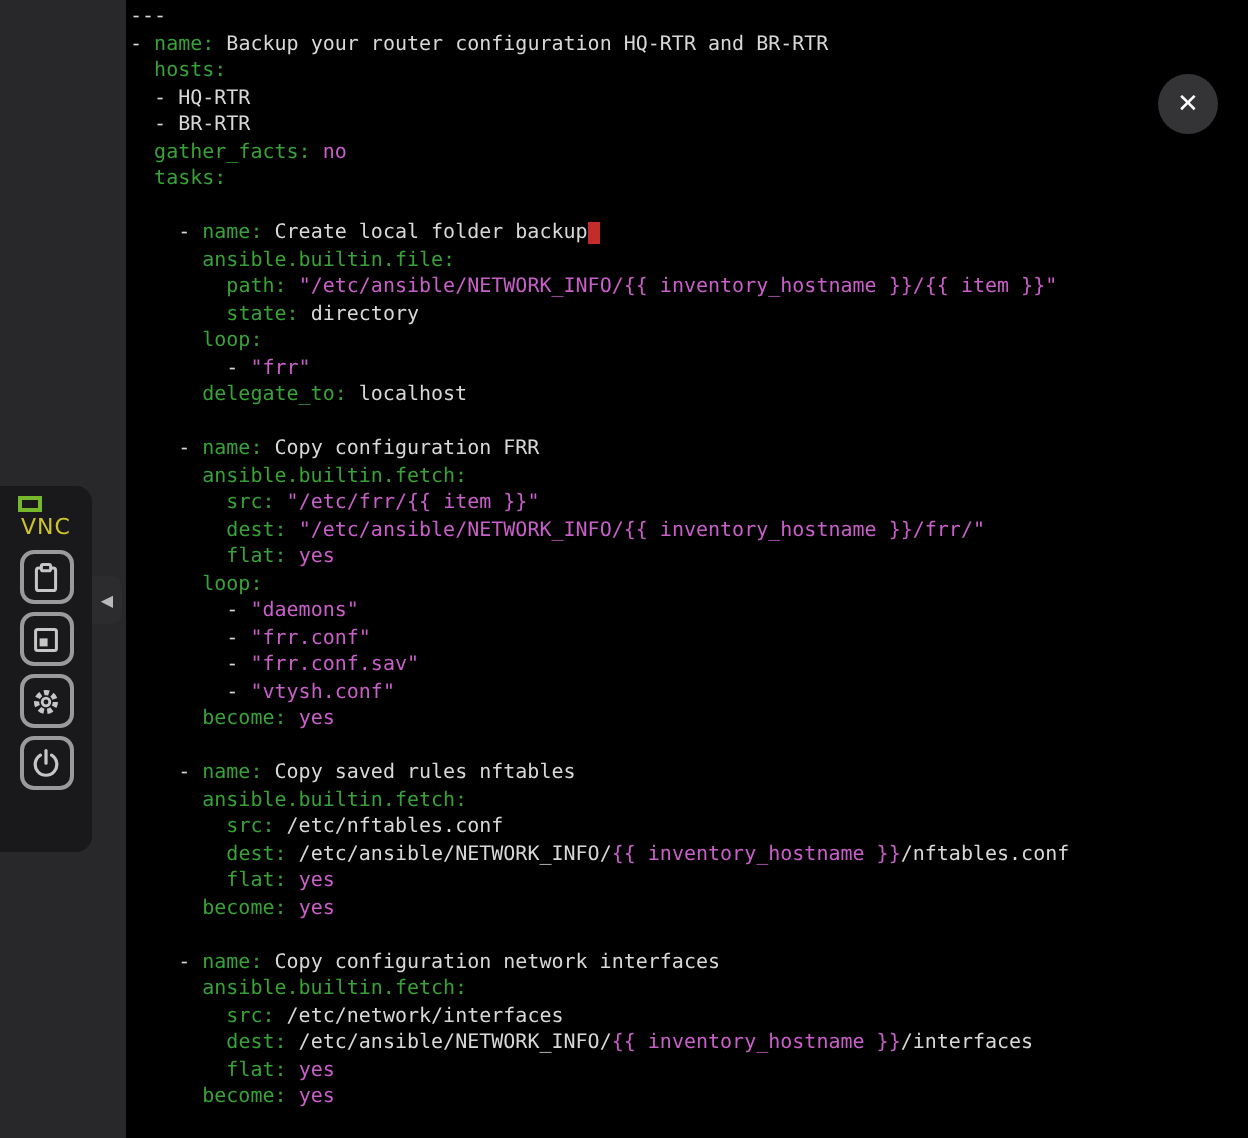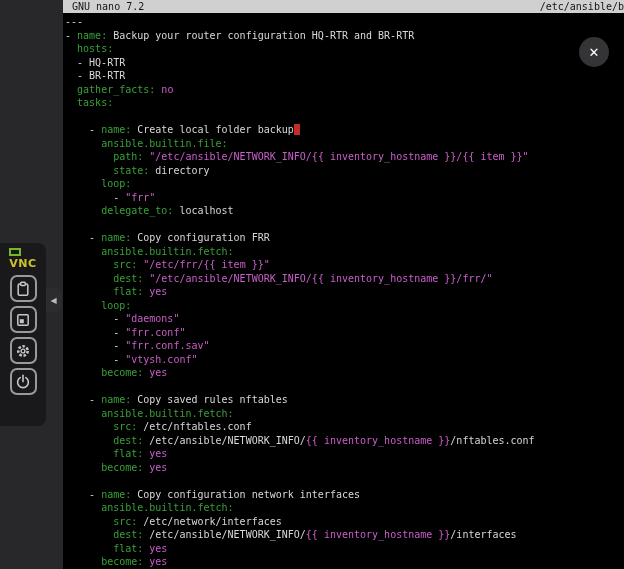--- a/index.html
+++ b/index.html
@@ -25,21 +25,21 @@
   
   .close-btn{position:absolute;left:579px;top:37px;width:30px;height:30px;border-radius:50%;
        background:#343437;display:flex;align-items:center;justify-content:center;
        color:#fff;font-size:13px;cursor:pointer}
 
   
   .panel{position:absolute;left:0;top:243px;width:46px;height:183px;background:#19191b;
        border-radius:0 8px 8px 0;padding-top:5px}
   .logo{text-align:center;margin-bottom:5px}
   .logo-cursor{width:12px;height:8px;border:2px solid #76b82a;margin:0 0 1px 9px}
-  .logo-text{color:#cdc32a;font-size:11px;font-weight:bold;letter-spacing:.5px}
+  .logo-text{color:#cdc32a;font-size:11px;font-weight:normal;letter-spacing:.5px}
   .sq-btn{width:27px;height:27px;border:2px solid #9a9a9a;border-radius:7px;margin:4px auto;
        display:flex;align-items:center;justify-content:center;cursor:pointer}
   .handle{position:absolute;left:46px;top:288px;width:15px;height:24px;background:#2c2c2f;
        border-radius:0 5px 5px 0;display:flex;align-items:center;justify-content:center;
        color:#b9b9b9;font-size:8px;cursor:pointer}
   svg.icon{display:block}
 </style>
 </head>
 <body>
 
@@ -73,24 +73,20 @@
         <path d="M5.2 3.6 A5.4 5.4 0 1 0 10.8 3.6"></path>
         <line x1="8" y1="1.3" x2="8" y2="7.6"></line>
       </svg>
     </div>
   </div>
   <div class="handle">
     <span>◀</span>
   </div>
 
   <div class="terminal">
-    <div class="nano-header">
-      <span class="app">GNU nano 7.2</span>
-      <span class="file">/etc/ansible/b</span>
-    </div>
     <div class="term-content" id="terminal-content"><div class="line"><span class="seg-p">---</span></div><div class="line"><span class="seg-p">- </span><span class="seg-k">name:</span><span class="seg-p"> Backup your router configuration HQ-RTR and BR-RTR</span></div><div class="line"><span class="seg-p">  </span><span class="seg-k">hosts:</span></div><div class="line"><span class="seg-p">  - HQ-RTR</span></div><div class="line"><span class="seg-p">  - BR-RTR</span></div><div class="line"><span class="seg-p">  </span><span class="seg-k">gather_facts:</span><span class="seg-p"> </span><span class="seg-s">no</span></div><div class="line"><span class="seg-p">  </span><span class="seg-k">tasks:</span></div><div class="line"></div><div class="line"><span class="seg-p">    - </span><span class="seg-k">name:</span><span class="seg-p"> Create local folder backup</span><span class="seg-cur"> </span></div><div class="line"><span class="seg-p">      </span><span class="seg-k">ansible.builtin.file:</span></div><div class="line"><span class="seg-p">        </span><span class="seg-k">path:</span><span class="seg-p"> </span><span class="seg-s">"/etc/ansible/NETWORK_INFO/{{ inventory_hostname }}/{{ item }}"</span></div><div class="line"><span class="seg-p">        </span><span class="seg-k">state:</span><span class="seg-p"> directory</span></div><div class="line"><span class="seg-p">      </span><span class="seg-k">loop:</span></div><div class="line"><span class="seg-p">        - </span><span class="seg-s">"frr"</span></div><div class="line"><span class="seg-p">      </span><span class="seg-k">delegate_to:</span><span class="seg-p"> localhost</span></div><div class="line"></div><div class="line"><span class="seg-p">    - </span><span class="seg-k">name:</span><span class="seg-p"> Copy configuration FRR</span></div><div class="line"><span class="seg-p">      </span><span class="seg-k">ansible.builtin.fetch:</span></div><div class="line"><span class="seg-p">        </span><span class="seg-k">src:</span><span class="seg-p"> </span><span class="seg-s">"/etc/frr/{{ item }}"</span></div><div class="line"><span class="seg-p">        </span><span class="seg-k">dest:</span><span class="seg-p"> </span><span class="seg-s">"/etc/ansible/NETWORK_INFO/{{ inventory_hostname }}/frr/"</span></div><div class="line"><span class="seg-p">        </span><span class="seg-k">flat:</span><span class="seg-p"> </span><span class="seg-s">yes</span></div><div class="line"><span class="seg-p">      </span><span class="seg-k">loop:</span></div><div class="line"><span class="seg-p">        - </span><span class="seg-s">"daemons"</span></div><div class="line"><span class="seg-p">        - </span><span class="seg-s">"frr.conf"</span></div><div class="line"><span class="seg-p">        - </span><span class="seg-s">"frr.conf.sav"</span></div><div class="line"><span class="seg-p">        - </span><span class="seg-s">"vtysh.conf"</span></div><div class="line"><span class="seg-p">      </span><span class="seg-k">become:</span><span class="seg-p"> </span><span class="seg-s">yes</span></div><div class="line"></div><div class="line"><span class="seg-p">    - </span><span class="seg-k">name:</span><span class="seg-p"> Copy saved rules nftables</span></div><div class="line"><span class="seg-p">      </span><span class="seg-k">ansible.builtin.fetch:</span></div><div class="line"><span class="seg-p">        </span><span class="seg-k">src:</span><span class="seg-p"> /etc/nftables.conf</span></div><div class="line"><span class="seg-p">        </span><span class="seg-k">dest:</span><span class="seg-p"> /etc/ansible/NETWORK_INFO/</span><span class="seg-s">{{ inventory_hostname }}</span><span class="seg-p">/nftables.conf</span></div><div class="line"><span class="seg-p">        </span><span class="seg-k">flat:</span><span class="seg-p"> </span><span class="seg-s">yes</span></div><div class="line"><span class="seg-p">      </span><span class="seg-k">become:</span><span class="seg-p"> </span><span class="seg-s">yes</span></div><div class="line"></div><div class="line"><span class="seg-p">    - </span><span class="seg-k">name:</span><span class="seg-p"> Copy configuration network interfaces</span></div><div class="line"><span class="seg-p">      </span><span class="seg-k">ansible.builtin.fetch:</span></div><div class="line"><span class="seg-p">        </span><span class="seg-k">src:</span><span class="seg-p"> /etc/network/interfaces</span></div><div class="line"><span class="seg-p">        </span><span class="seg-k">dest:</span><span class="seg-p"> /etc/ansible/NETWORK_INFO/</span><span class="seg-s">{{ inventory_hostname }}</span><span class="seg-p">/interfaces</span></div><div class="line"><span class="seg-p">        </span><span class="seg-k">flat:</span><span class="seg-p"> </span><span class="seg-s">yes</span></div><div class="line"><span class="seg-p">      </span><span class="seg-k">become:</span><span class="seg-p"> </span><span class="seg-s">yes</span></div></div>
   </div>
 
   <div class="close-btn">
     <span>✕</span>
   </div>
 
 </div>
 
 </body></html>

